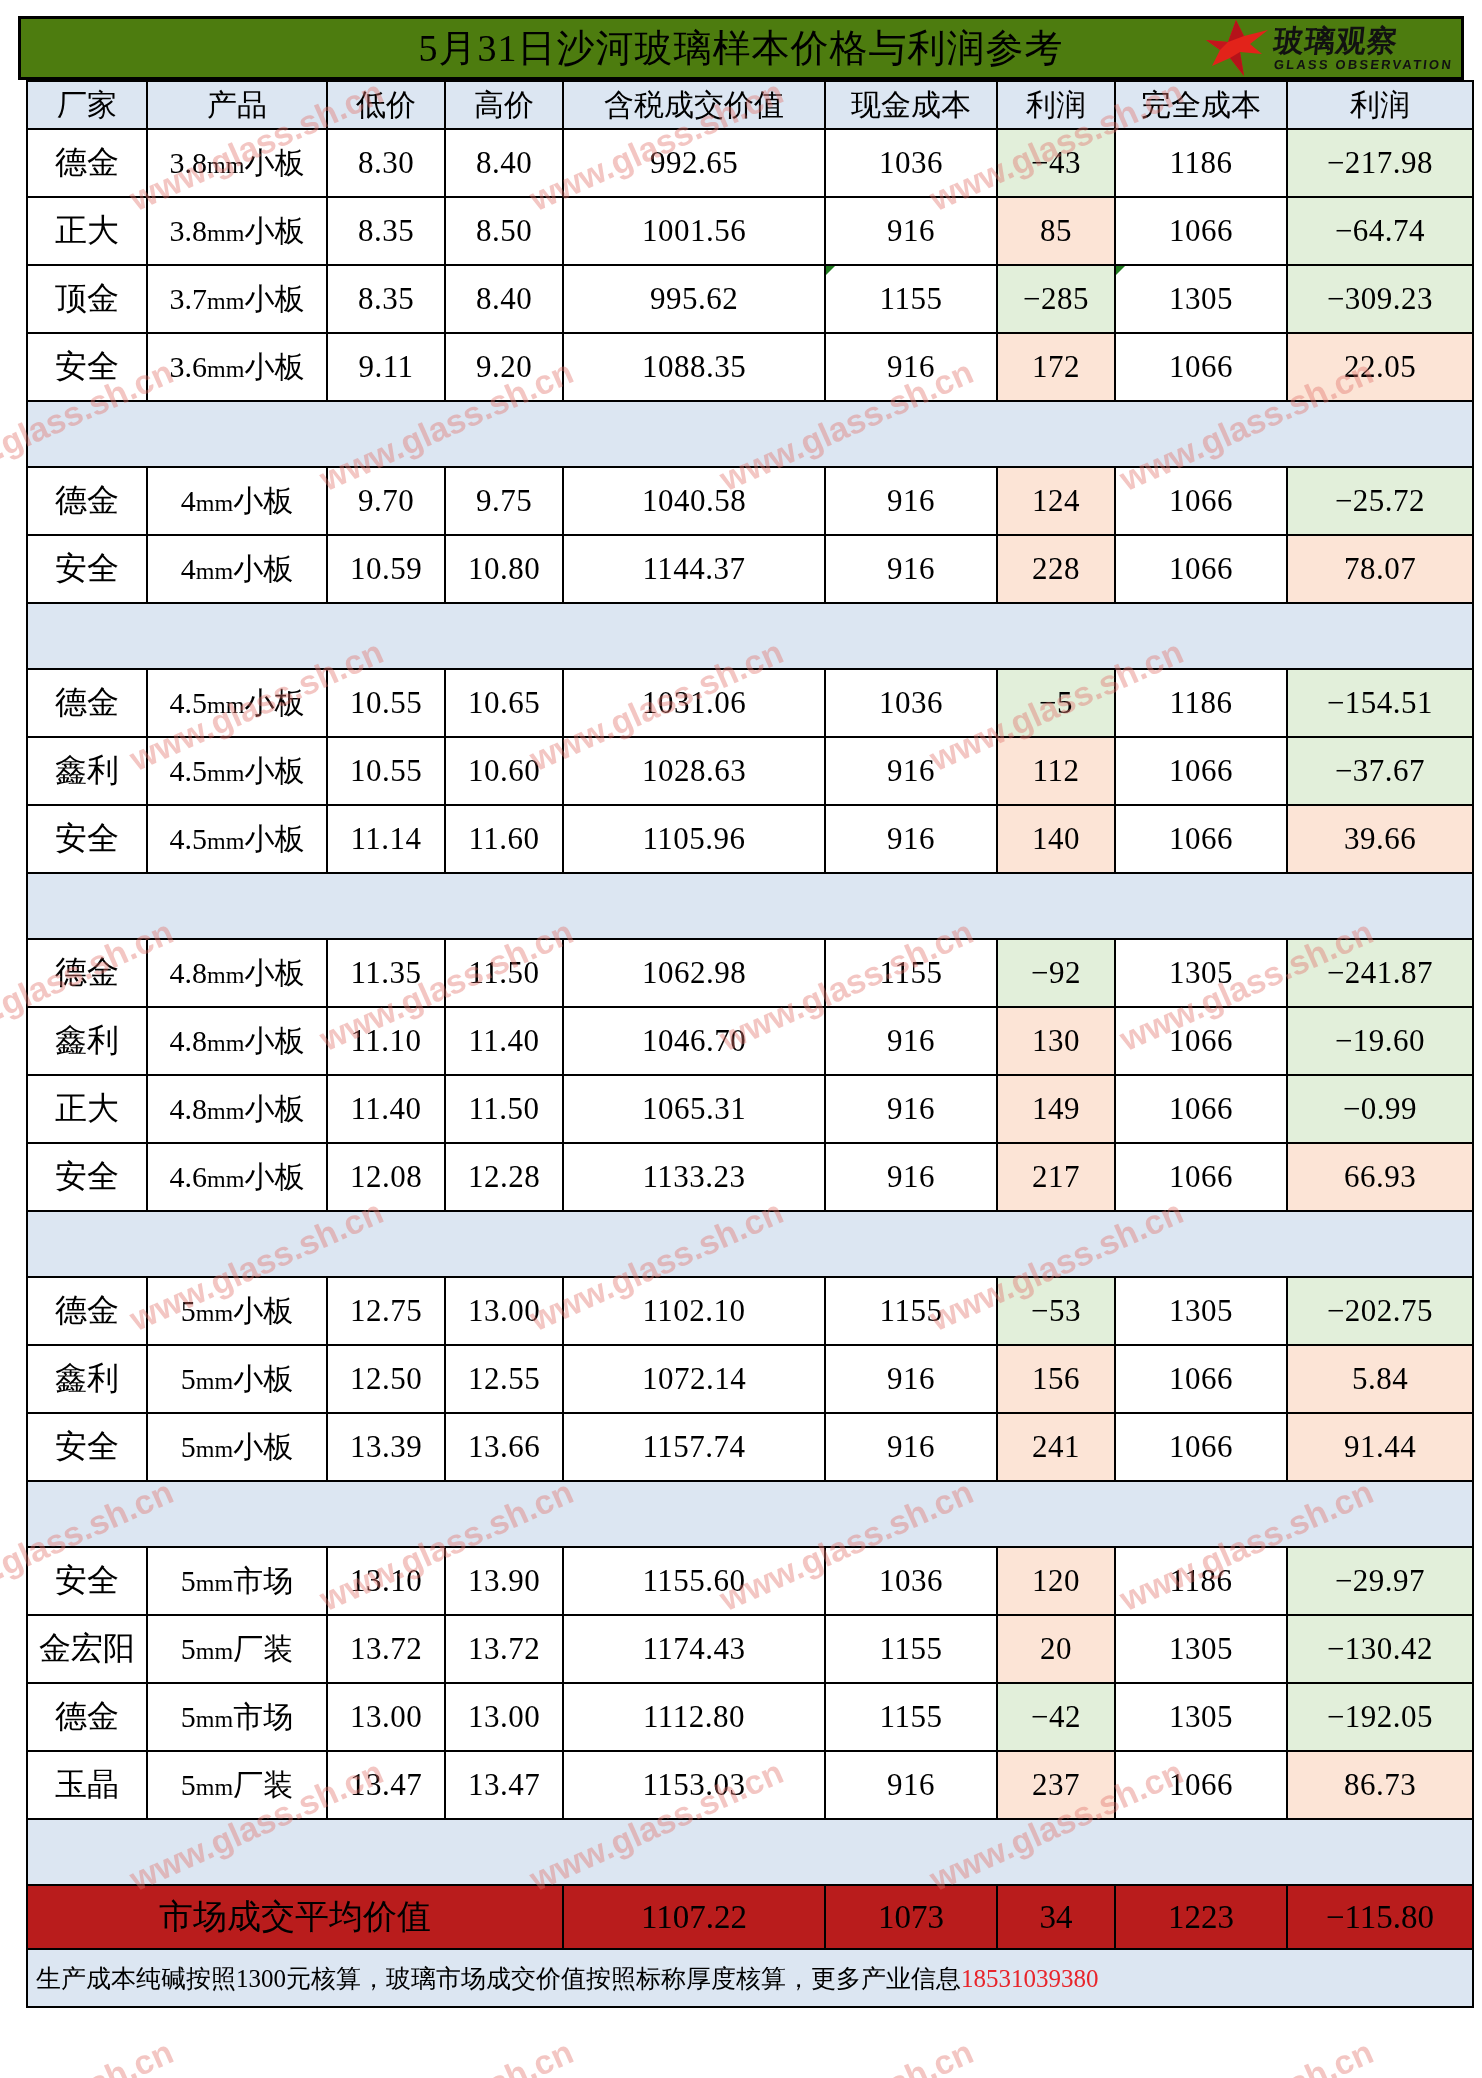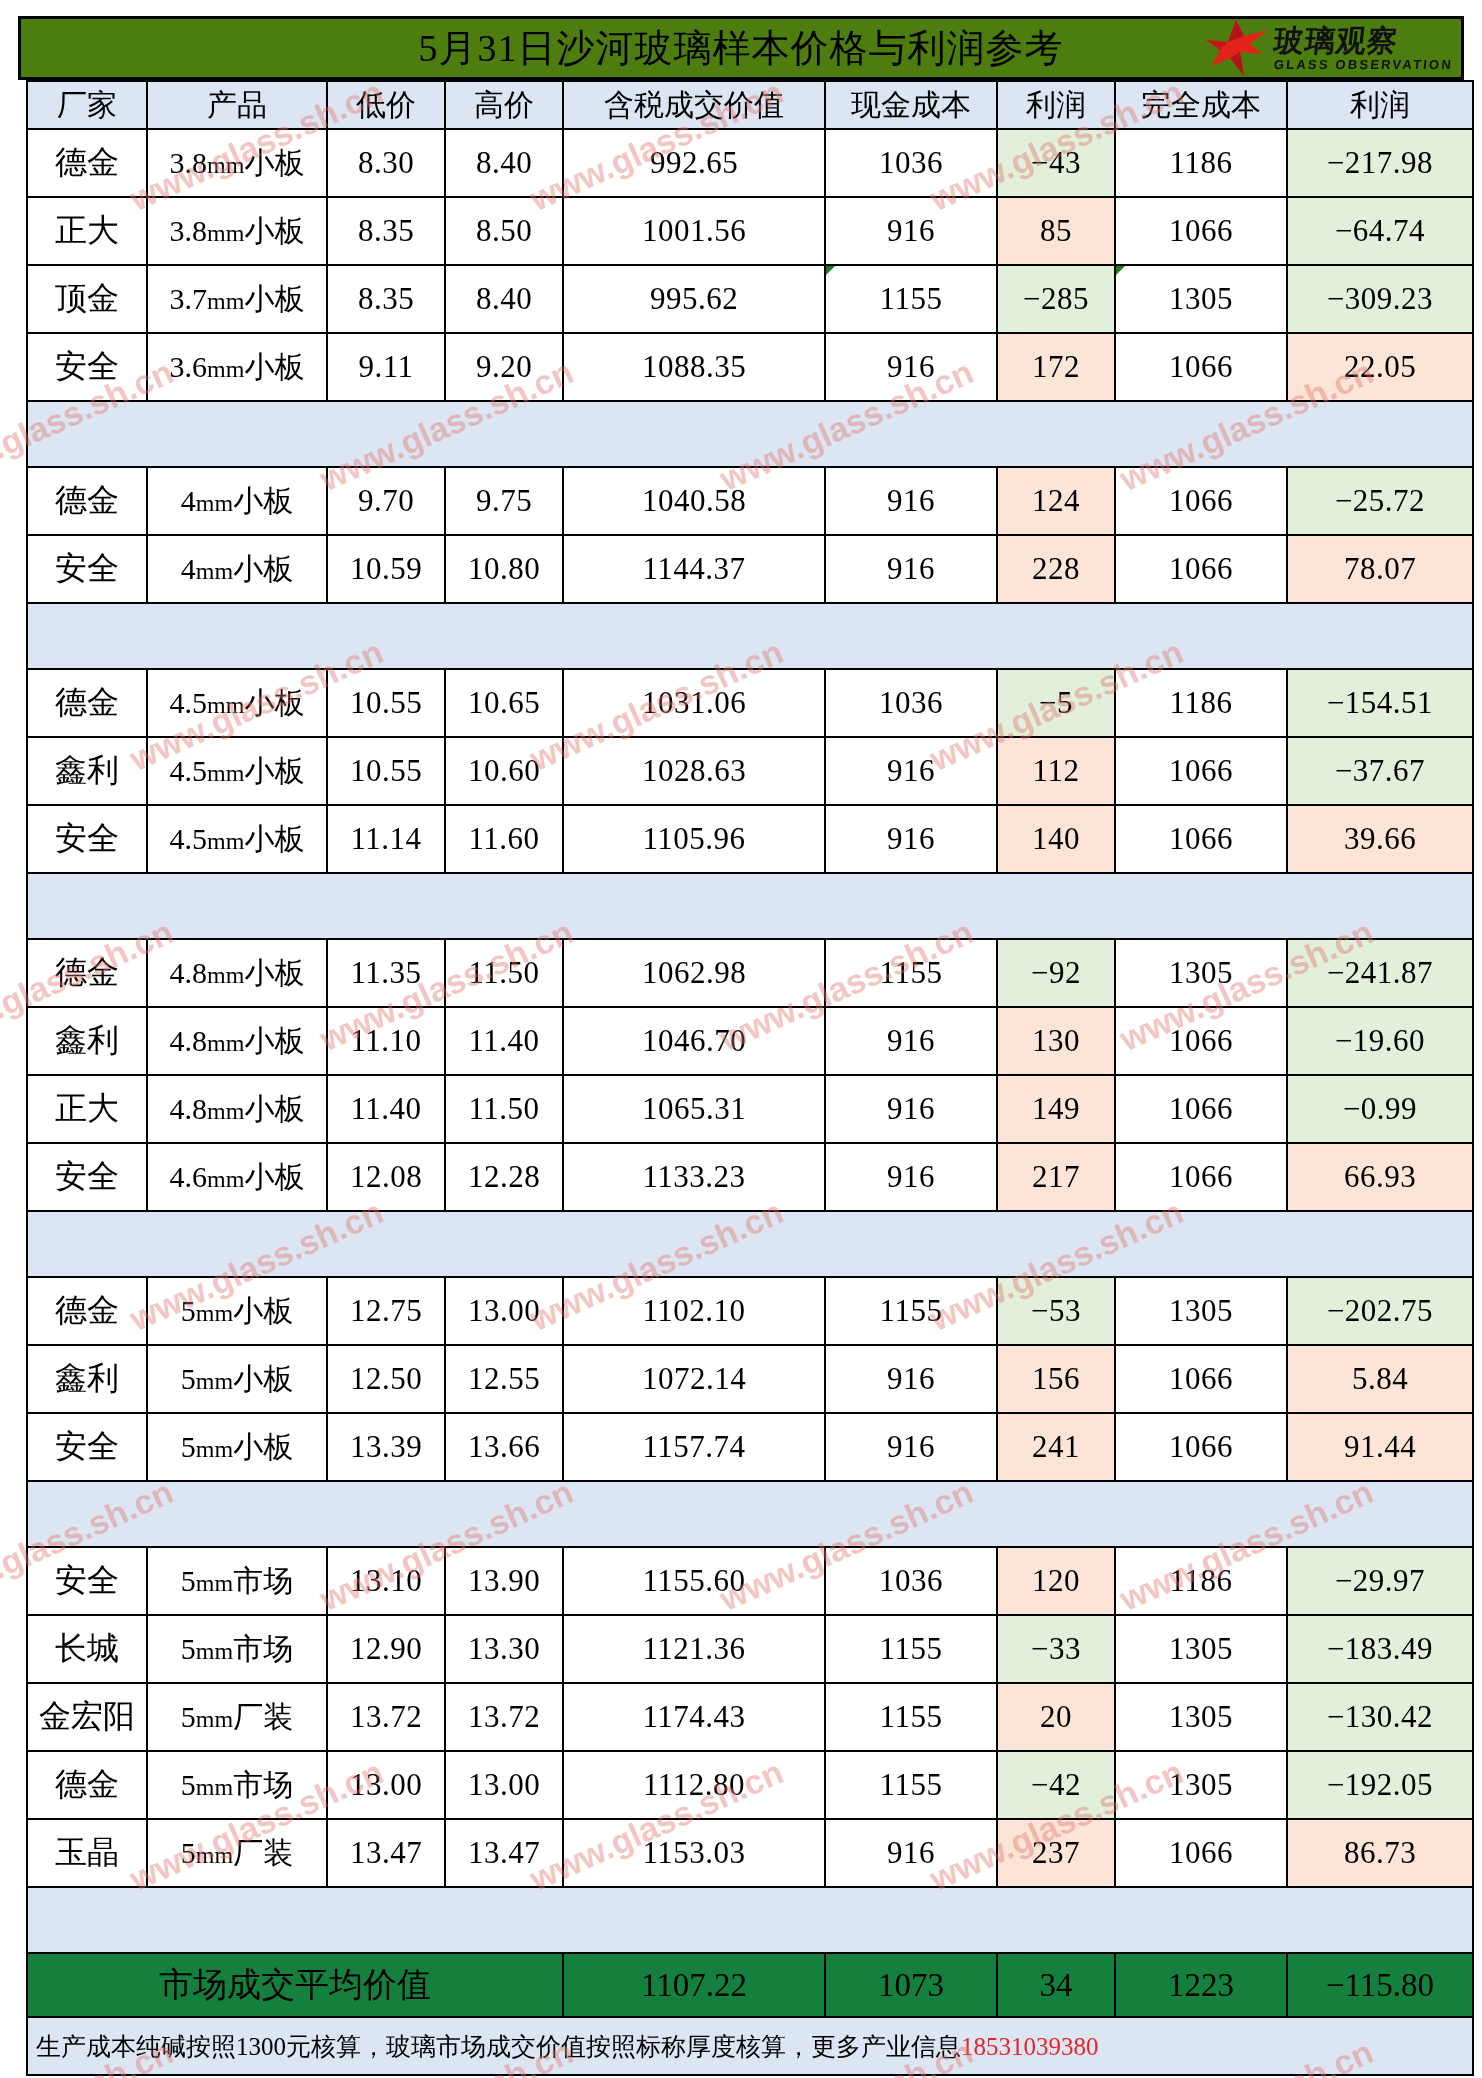--- a/index.html
+++ b/index.html
@@ -90,21 +90,21 @@
   
   td.flag::before{
     content:"";position:absolute;left:0;top:0;
     border-top:9px solid #1f7a1f;border-right:9px solid transparent;
   }
 
   tr.spacer td{
     height:64px;background:#dce6f2;border-left:2px solid #000;border-right:2px solid #000;
   }
   tr.summary td{
-    height:62px;background:#15803d;font-size:33px;
+    height:62px;background:#b91c1c;font-size:33px;
   }
   tr.summary td.label{font-size:34px;}
   tr.note td{
     background:#dce6f2;text-align:left;height:56px;
     font-size:25px;padding-left:8px;
   }
   tr.note .phone{color:#e8242a;}
 
   
   .wm-layer{
@@ -361,31 +361,20 @@
         <tr class="data">
           <td class="maker">安全</td>
           <td class="product"><span class="sz">5</span><span class="mm">mm</span><span class="sz">市场</span></td>
           <td class="num">13.10</td>
           <td class="num">13.90</td>
           <td class="num">1155.60</td>
           <td class="num">1036</td>
           <td class="num pos">120</td>
           <td class="num">1186</td>
           <td class="num neg">−29.97</td>
-        </tr>
-        <tr class="data">
-          <td class="maker">长城</td>
-          <td class="product"><span class="sz">5</span><span class="mm">mm</span><span class="sz">市场</span></td>
-          <td class="num">12.90</td>
-          <td class="num">13.30</td>
-          <td class="num">1121.36</td>
-          <td class="num">1155</td>
-          <td class="num neg">−33</td>
-          <td class="num">1305</td>
-          <td class="num neg">−183.49</td>
         </tr>
         <tr class="data">
           <td class="maker">金宏阳</td>
           <td class="product"><span class="sz">5</span><span class="mm">mm</span><span class="sz">厂装</span></td>
           <td class="num">13.72</td>
           <td class="num">13.72</td>
           <td class="num">1174.43</td>
           <td class="num">1155</td>
           <td class="num pos">20</td>
           <td class="num">1305</td>

